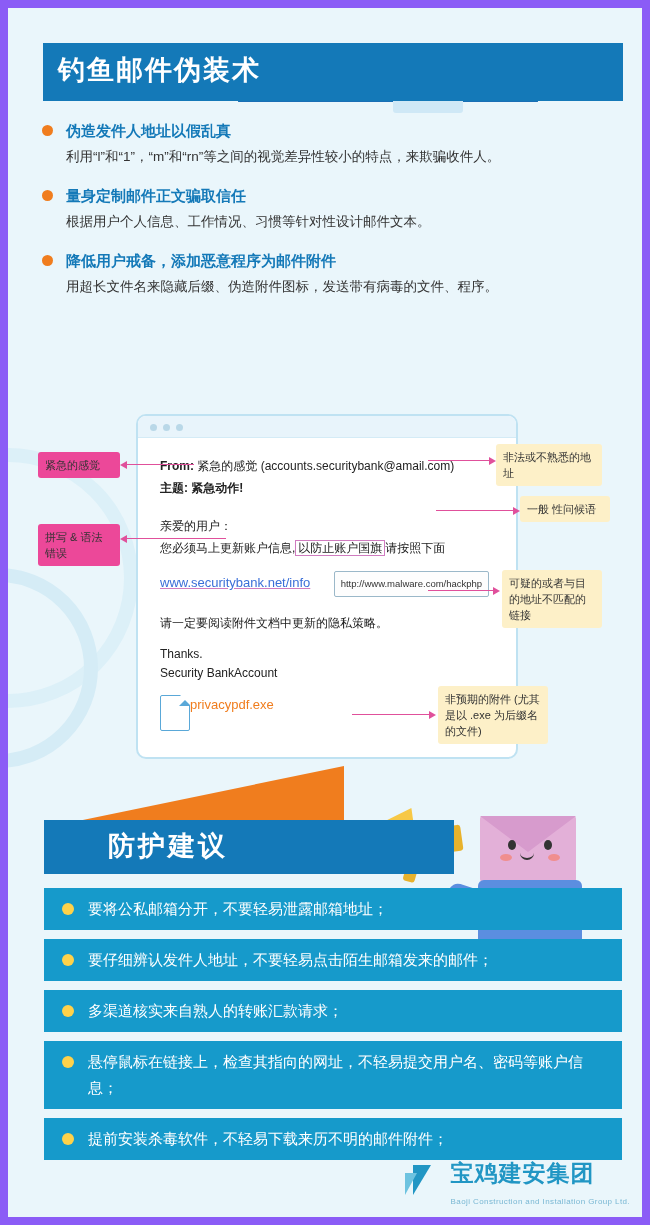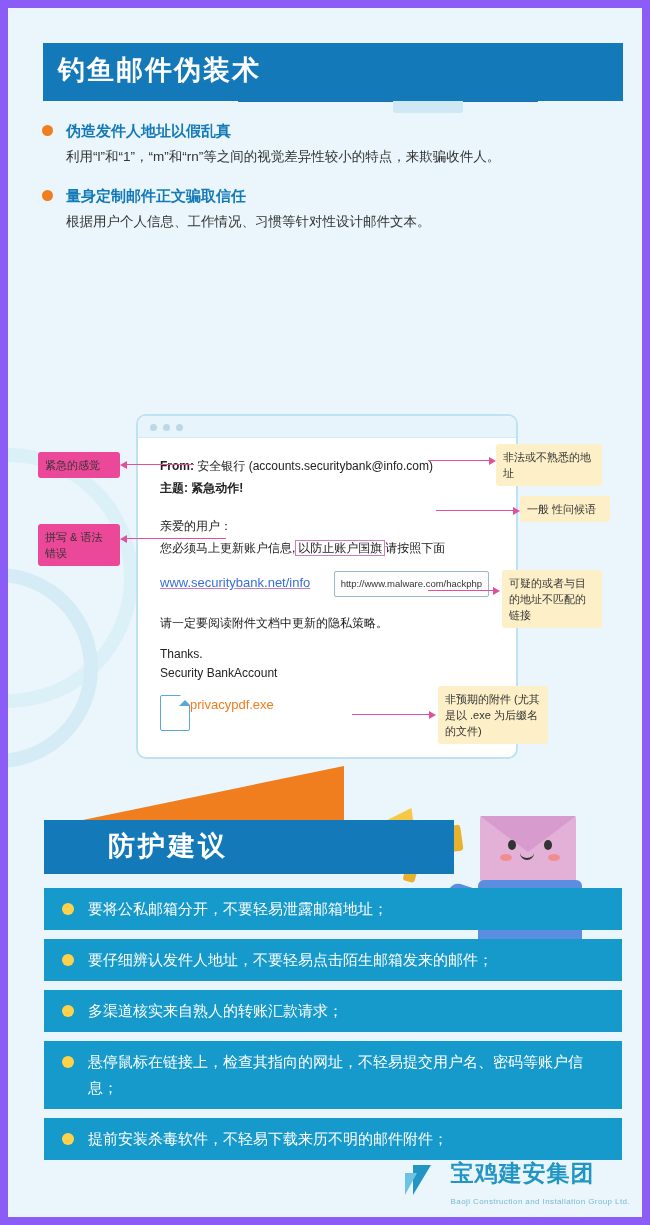--- a/index.html
+++ b/index.html
@@ -355,32 +355,37 @@
     <div class="tip">
       <span class="dot"></span>
       <div class="head">伪造发件人地址以假乱真</div>
       <div class="body">利用“l”和“1”，“m”和“rn”等之间的视觉差异性较小的特点，来欺骗收件人。</div>
     </div>
     <div class="tip">
       <span class="dot"></span>
       <div class="head">量身定制邮件正文骗取信任</div>
       <div class="body">根据用户个人信息、工作情况、习惯等针对性设计邮件文本。</div>
     </div>
+    <div class="tip">
+      <span class="dot"></span>
+      <div class="head">降低用户戒备，添加恶意程序为邮件附件</div>
+      <div class="body">用超长文件名来隐藏后缀、伪造附件图标，发送带有病毒的文件、程序。</div>
+    </div>
   </div>
 
   <div class="mail-window">
     <div class="mail-titlebar">
       <span class="mail-dot d1"></span>
       <span class="mail-dot d2"></span>
       <span class="mail-dot d3"></span>
     </div>
     <div class="mail-body">
       <div class="mail-from">
         <b>From:</b>
-        <span>安全银行 (accounts.securitybank@info.com)</span>
+        <span>紧急的感觉 (accounts.securitybank@amail.com)</span>
       </div>
       <div class="mail-subject">
         <b>主题:</b>
         <b>紧急动作!</b>
       </div>
       <div class="mail-greet">亲爱的用户：</div>
       <div class="mail-para">
         <span>您必须马上更新账户信息,</span><span class="boxed-error">以防止账户国旗</span><span>请按照下面</span>
       </div>
 

